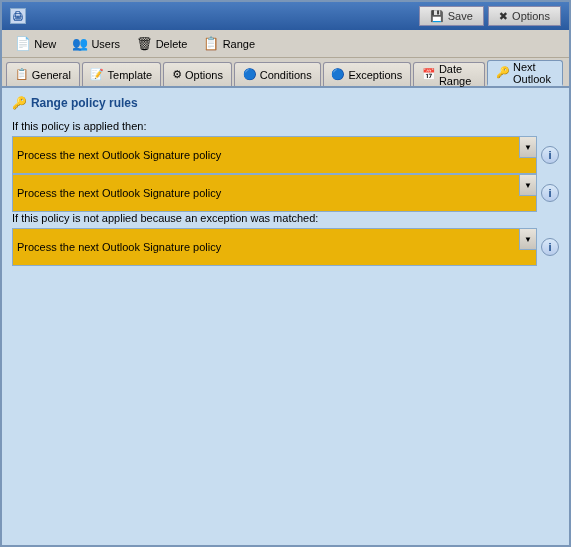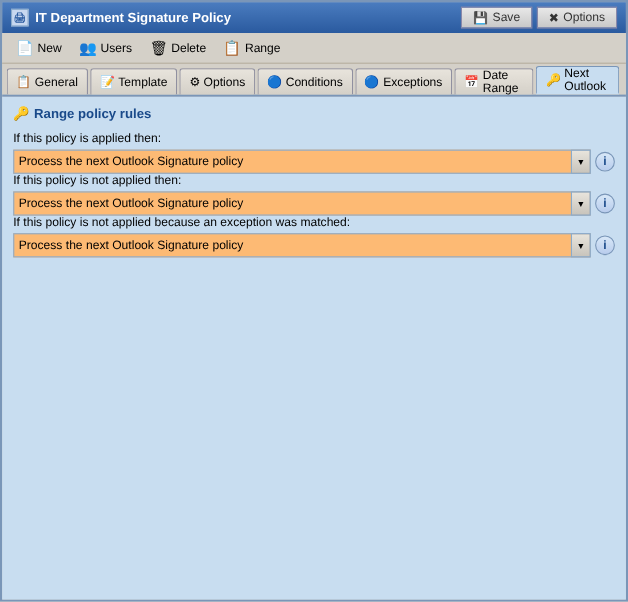--- a/index.html
+++ b/index.html
@@ -143,23 +143,23 @@
       gap: 4px;
     }
     .select-wrapper {
       flex: 1;
       position: relative;
       display: flex;
       align-items: center;
     }
     .select-wrapper select {
       width: 100%;
-      height: 22px;
+      height: 38px;
       border: 1px solid #8aabcc;
-      background: #fdba74;
+      background: #eab308;
       font-size: 11px;
       padding: 1px 20px 1px 4px;
       color: #000;
       appearance: none;
       -webkit-appearance: none;
     }
     .select-arrow {
       position: absolute;
       right: 0;
       top: 0;
@@ -195,21 +195,20 @@
     }
   </style>
 </head>
 <body>
 
 <div class="window">
 
   <div class="title-bar">
     <div class="title-bar-left">
       <div class="title-icon">🖨</div>
-      <span>IT Department Signature Policy</span>
     </div>
     <div class="title-buttons">
       <button class="title-btn">
         <span>💾</span>
         <span>Save</span>
       </button>
       <button class="title-btn">
         <span>✖</span>
         <span>Options</span>
       </button>
@@ -281,21 +280,20 @@
             <option>Process the next Outlook Signature policy</option>
             <option>Stop processing policies</option>
           </select>
           <div class="select-arrow">▼</div>
         </div>
         <div class="info-btn">i</div>
       </div>
     </div>
 
     <div class="rule-group">
-      <div class="rule-label">If this policy is not applied then:</div>
       <div class="rule-row">
         <div class="select-wrapper">
           <select>
             <option>Process the next Outlook Signature policy</option>
             <option>Stop processing policies</option>
           </select>
           <div class="select-arrow">▼</div>
         </div>
         <div class="info-btn">i</div>
       </div>

